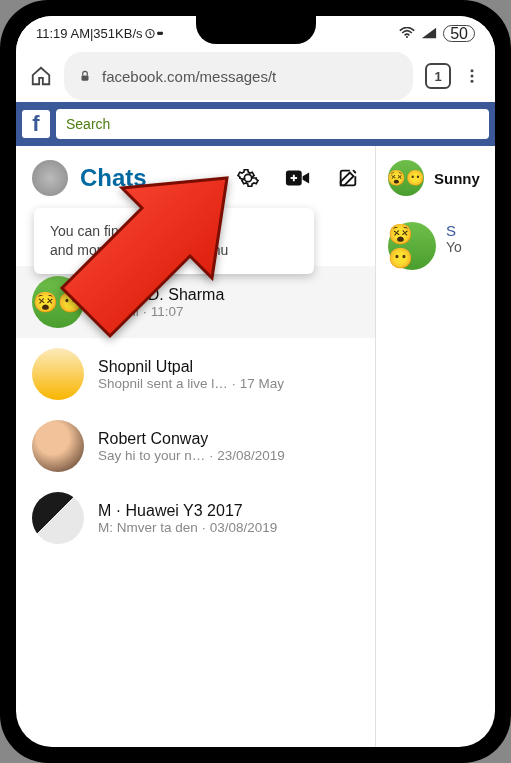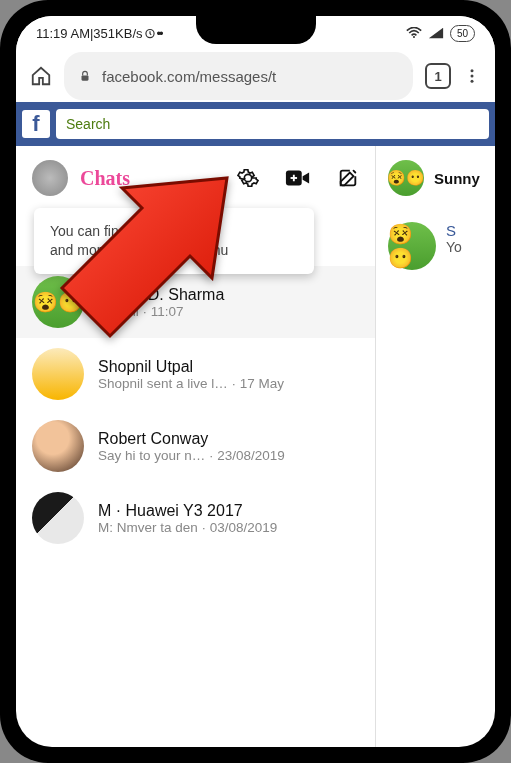--- a/index.html
+++ b/index.html
@@ -46,21 +46,21 @@
     font-size: 13px;
     font-weight: 500;
     color: #222;
     background: #fff;
   }
   .status-left { display: flex; align-items: center; }
   .status-right { display: flex; align-items: center; gap: 6px; }
   .status-right svg { display: block; }
   .battery-pill {
     border: 1.2px solid #444; border-radius: 9px; padding: 0 6px;
-    font-size: 10px; line-height: 15px;
+    font-size: 16px; line-height: 15px;
   }
   .url-bar {
     height: 52px;
     display: flex;
     align-items: center;
     gap: 12px;
     padding: 0 14px;
     background: #fff;
   }
   .url-field {
@@ -102,21 +102,21 @@
   .columns { display: flex; height: calc(100% - 34px - 52px - 44px); }
   .main-col { width: 360px; border-right: 1px solid #e0e0e0; position: relative; }
   .side-col { flex: 1; padding-top: 14px; overflow: hidden; }
   .chats-header {
     display: flex; align-items: center; gap: 12px;
     padding: 14px 16px 10px 16px;
   }
   .avatar { border-radius: 50%; background: #ddd; flex-shrink: 0; }
   .av36 { width: 36px; height: 36px; }
   .av48 { width: 52px; height: 52px; }
-  .chats-title { font-size: 20px; font-weight: 800; color: #ec4899; font-family: Liberation Serif, serif; }
+  .chats-title { font-size: 24px; font-weight: 800; color: #0369a1; }
   .hdr-icons { margin-left: auto; display: flex; gap: 26px; color: #222; }
   .hdr-icons svg { display: block; }
   .tooltip {
     position: absolute;
     top: 62px; left: 18px;
     width: 280px;
     background: #fff;
     border-radius: 6px;
     padding: 14px 16px;
     box-shadow: 0 3px 10px rgba(0,0,0,.22);

